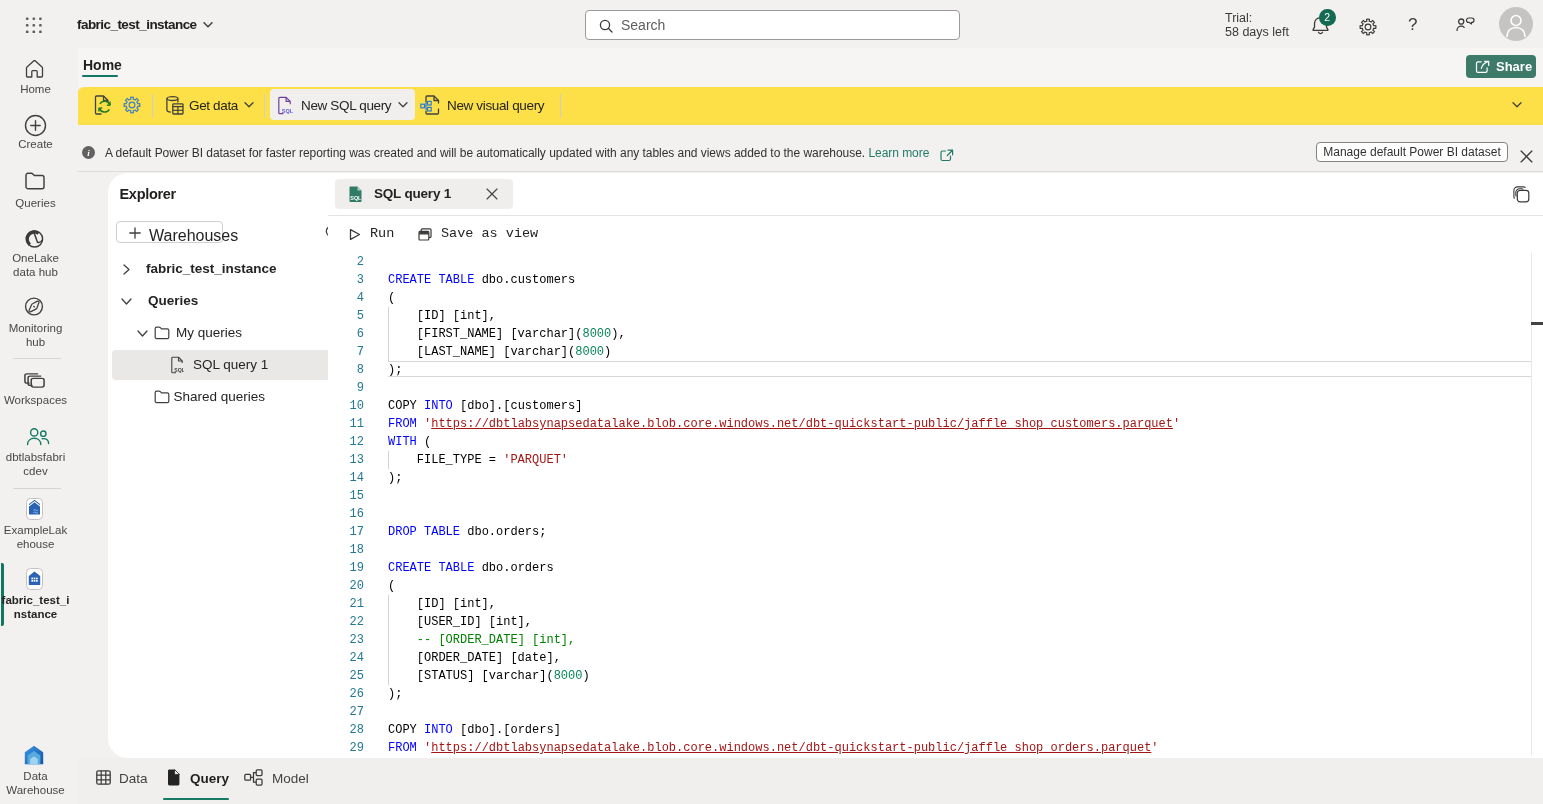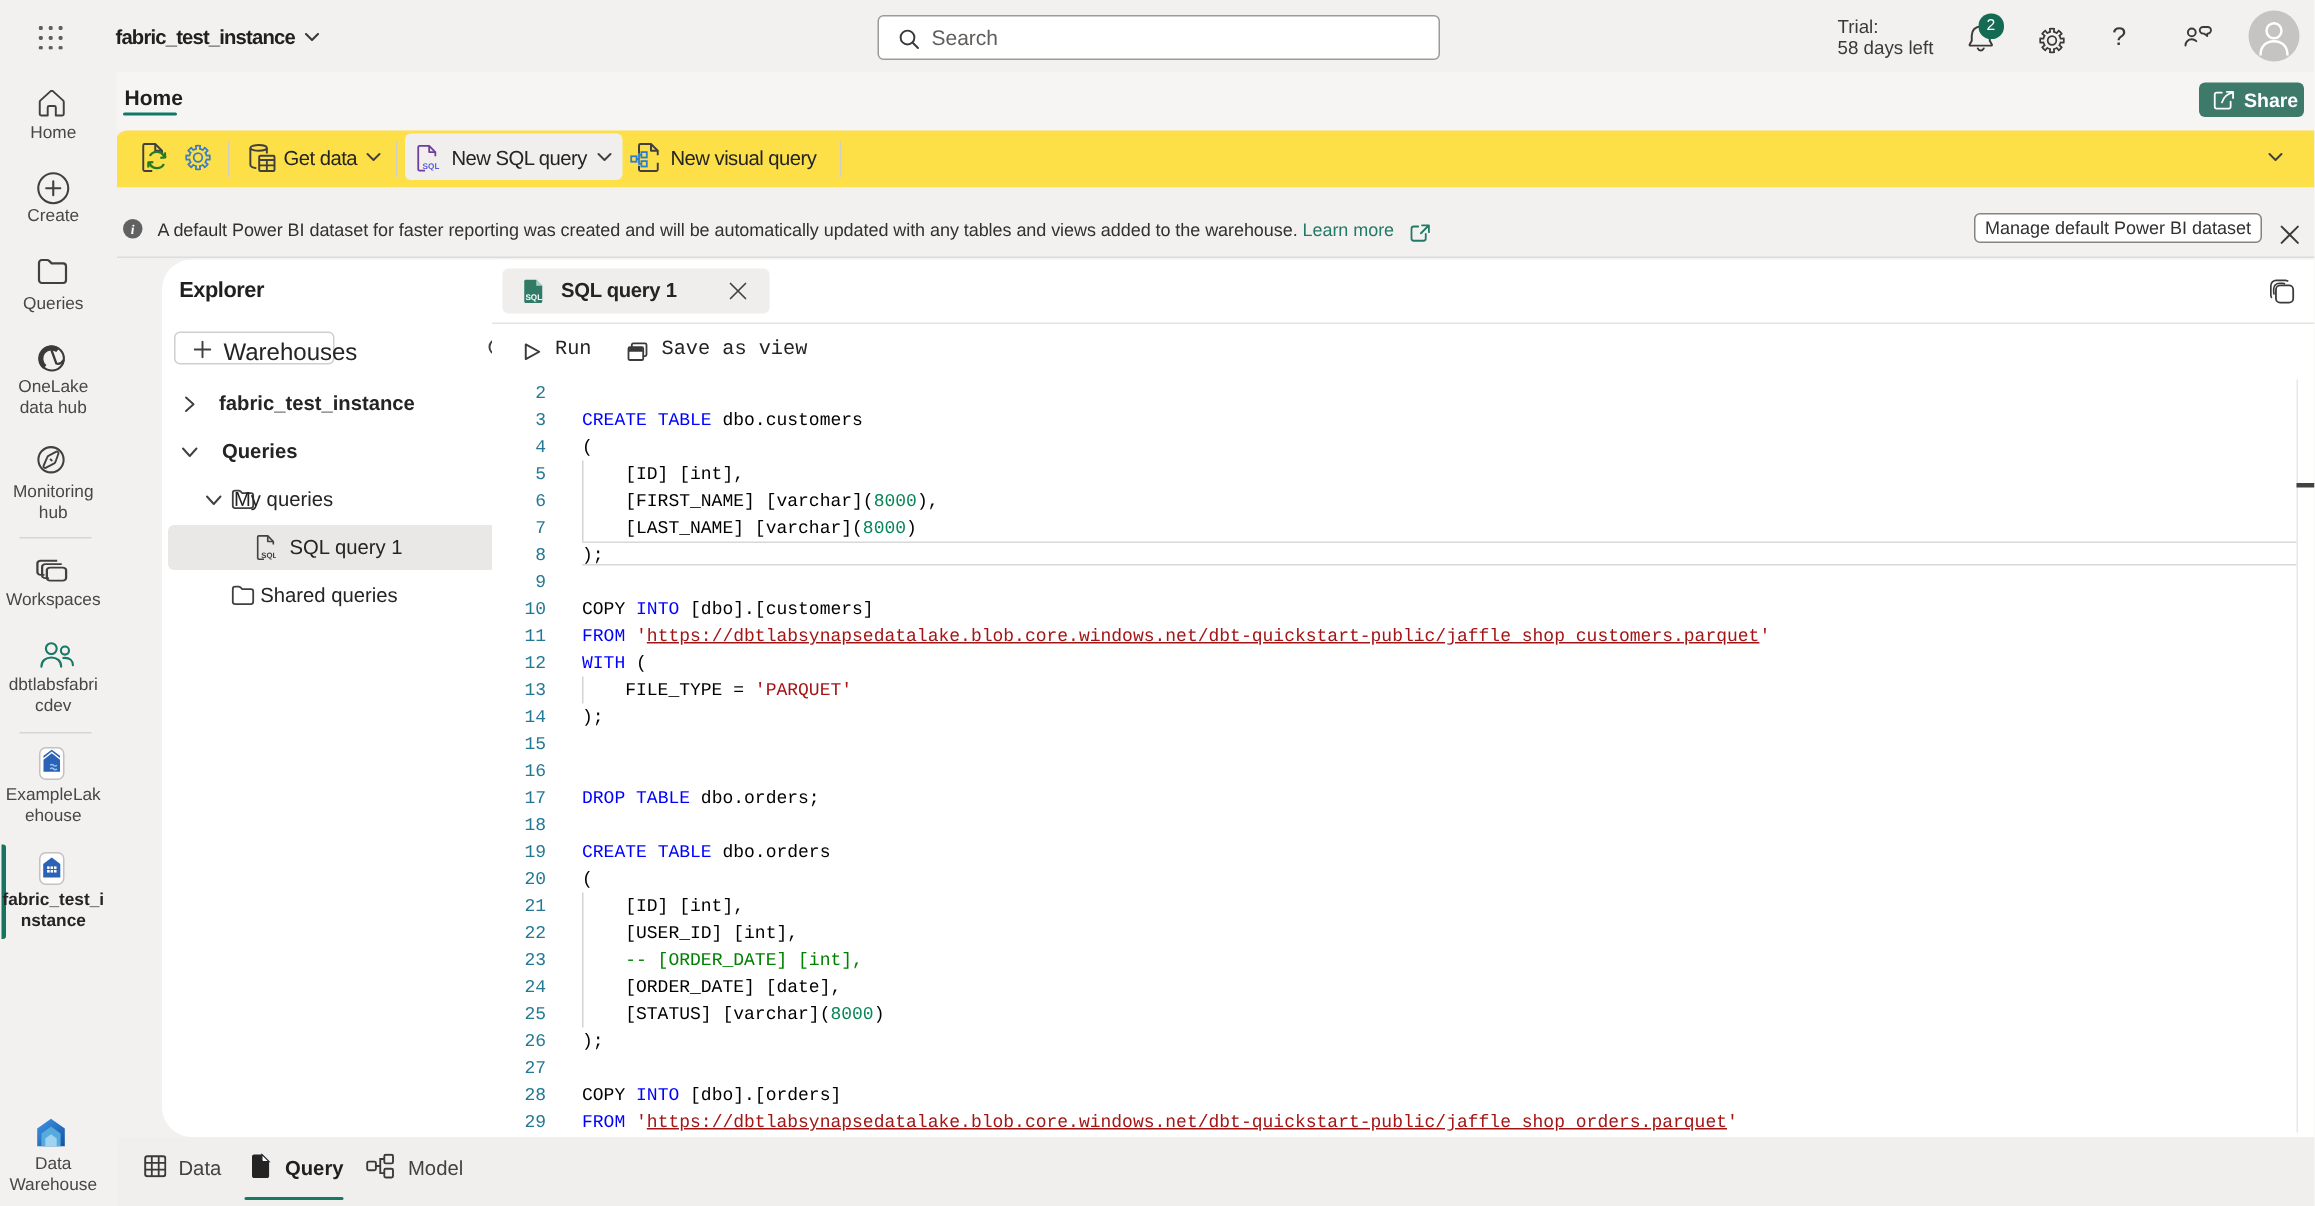--- a/index.html
+++ b/index.html
@@ -328,21 +328,21 @@
     <div class="lbl" style="left:40px;font-weight:700;">Queries</div>
   </div>
 
   <div class="trow" style="top:146px">
     <svg class="abs" style="left:29px;top:11px" width="11" height="7" viewBox="0 0 11 7">
         <path d="M1 1 L5.5 6 L10 1" fill="none" stroke="#41403e" stroke-width="1.3" stroke-linecap="round" stroke-linejoin="round"></path>
       </svg>
     <svg class="abs" style="left:45.5px;top:7px" width="16" height="14" viewBox="0 0 16 14">
         <path d="M1.2 2.6 C1.2 1.8 1.8 1.1 2.7 1.1 L5.2 1.1 C5.6 1.1 6 1.3 6.3 1.6 L7.5 2.8 L13.3 2.8 C14.1 2.8 14.8 3.4 14.8 4.3 L14.8 11.2 C14.8 12 14.1 12.7 13.3 12.7 L2.7 12.7 C1.8 12.7 1.2 12 1.2 11.2 Z" fill="none" stroke="#41403e" stroke-width="1.2" stroke-linejoin="round"></path>
       </svg>
-    <div class="lbl" style="left:48px;text-align:center;">My queries</div>
+    <div class="lbl" style="left:68px;text-align:center;">My queries</div>
   </div>
 
   <div id="sqlrow">
     <svg class="abs" style="left:58px;top:6px" width="14" height="18" viewBox="0 0 14 18">
       <path d="M12.2 7 L12.2 5 L8.5 1.2 L2.6 1.2 C2.1 1.2 1.8 1.5 1.8 2 L1.8 16 C1.8 16.5 2.1 16.8 2.6 16.8 L6 16.8" fill="none" stroke="#424242" stroke-width="1.1" stroke-linejoin="round"></path>
       <path d="M8.5 1.2 L8.5 5 L12.2 5" fill="none" stroke="#424242" stroke-width="1.1" stroke-linejoin="round"></path>
       <text x="4.2" y="16.2" font-family="Liberation Sans, sans-serif" font-size="5.2" font-weight="bold" fill="#424242">SQL</text>
     </svg>
     <div class="abs" style="left:81px;top:7.5px;font-size:13.5px;color:#242424;">SQL query 1</div>
   </div>

